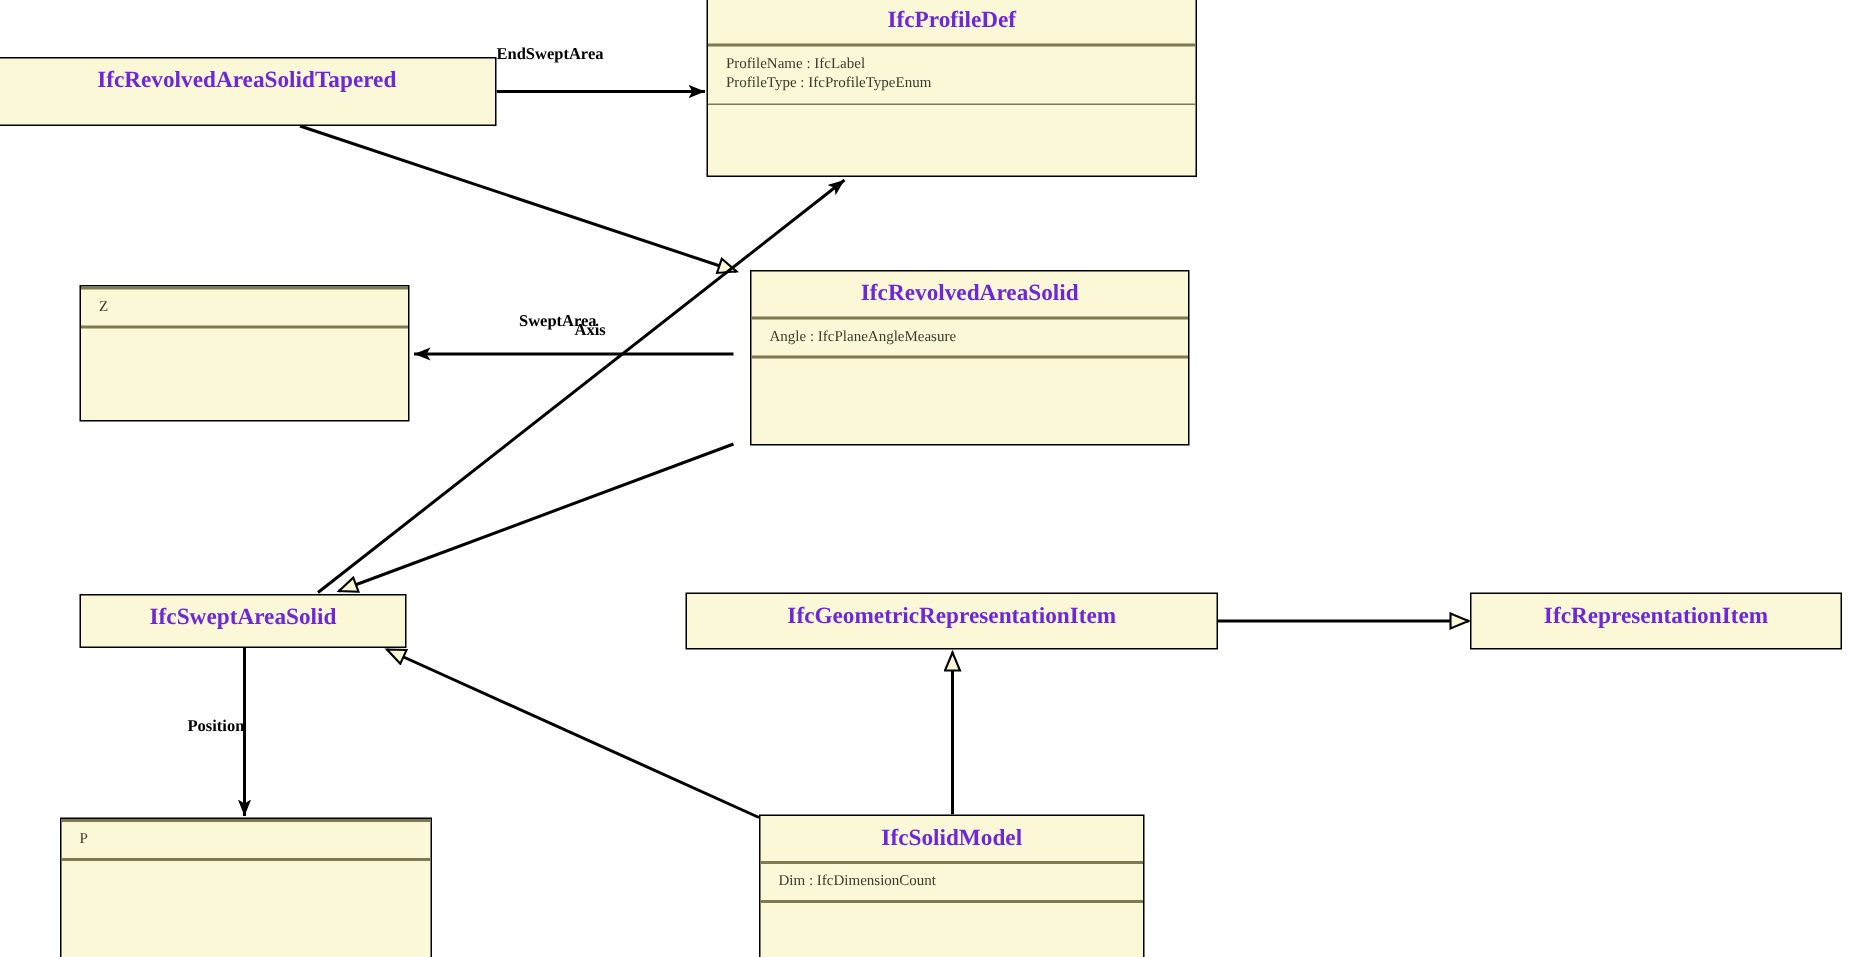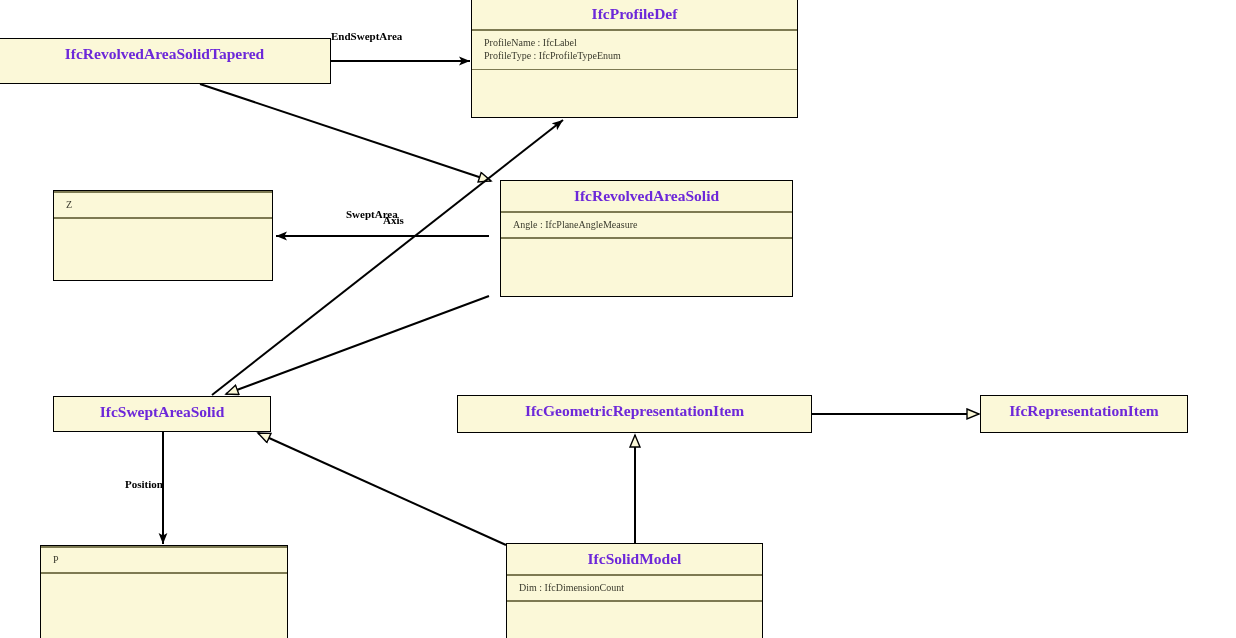--- a/index.html
+++ b/index.html
@@ -66,21 +66,21 @@
     z-index: 7;
     background: transparent;
   }
   
   #box-revolvedareasolidtapered { left: -2px;  top: 38px;  width: 333px; height: 46px; }
   #box-profiledef               { left: 471px; top: -2px;  width: 327px; height: 120px; }
   #box-axis1placement           { left: 53px;  top: 190px; width: 220px; height: 91px; }
   #box-revolvedareasolid        { left: 489px; top: 180px; width: 293px; height: 117px; margin-left: 11px; }
   #box-sweptareasolid           { left: 53px;  top: 396px; width: 218px; height: 36px; }
   #box-geometricrepresentationitem { left: 457px; top: 395px; width: 355px; height: 38px; }
-  #box-representationitem       { left: 980px; top: 395px; width: 208px; height: 38px; }
+  #box-representationitem       { left: 980px; top: 395px; width: 248px; height: 38px; }
   #box-axis2placement3d         { left: 40px;  top: 545px; width: 248px; height: 95px; }
   #box-solidmodel               { left: 506px; top: 543px; width: 257px; height: 97px; }
 
   #label-endsweptarea { left: 331px; top: 30px; }
   #label-sweptarea    { left: 346px; top: 208px; }
   #label-axis         { left: 383px; top: 214px; }
   #label-position     { left: 125px; top: 478px; }
 </style>
 </head>
 <body>

